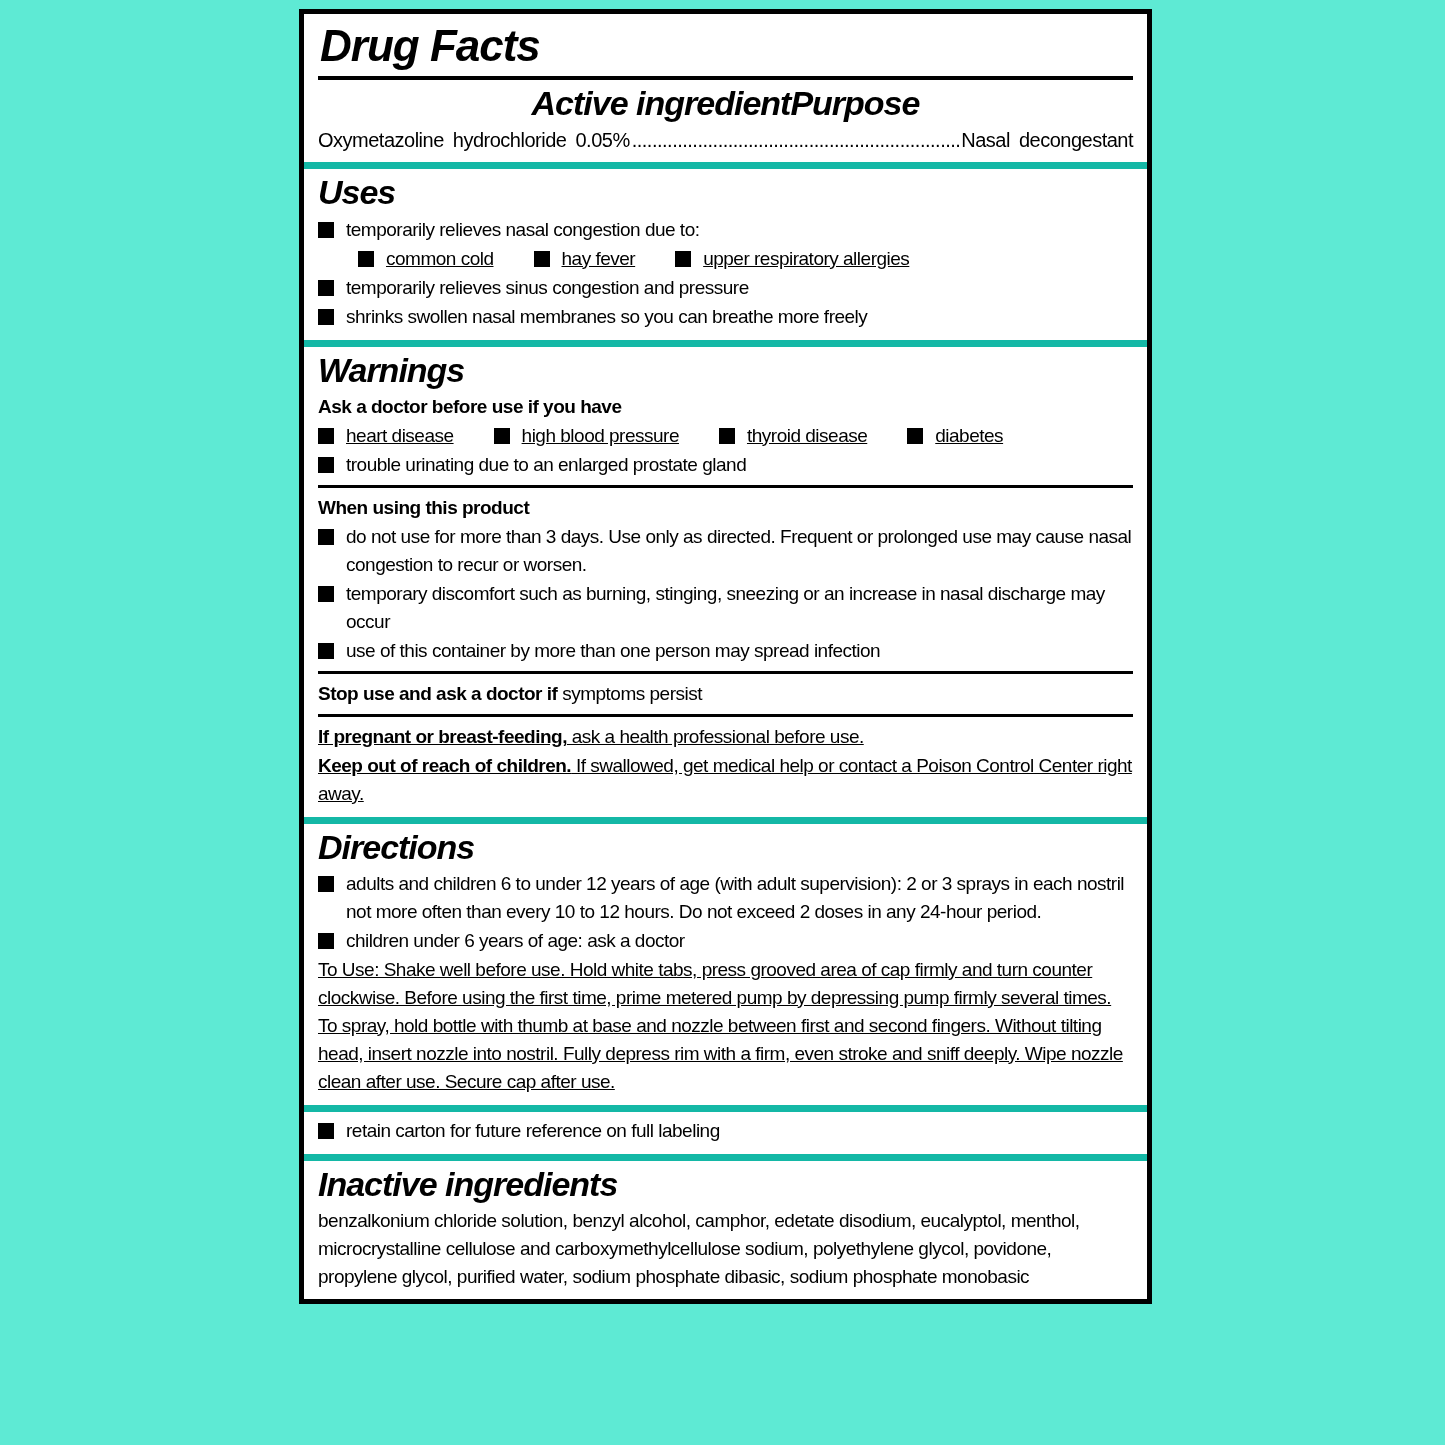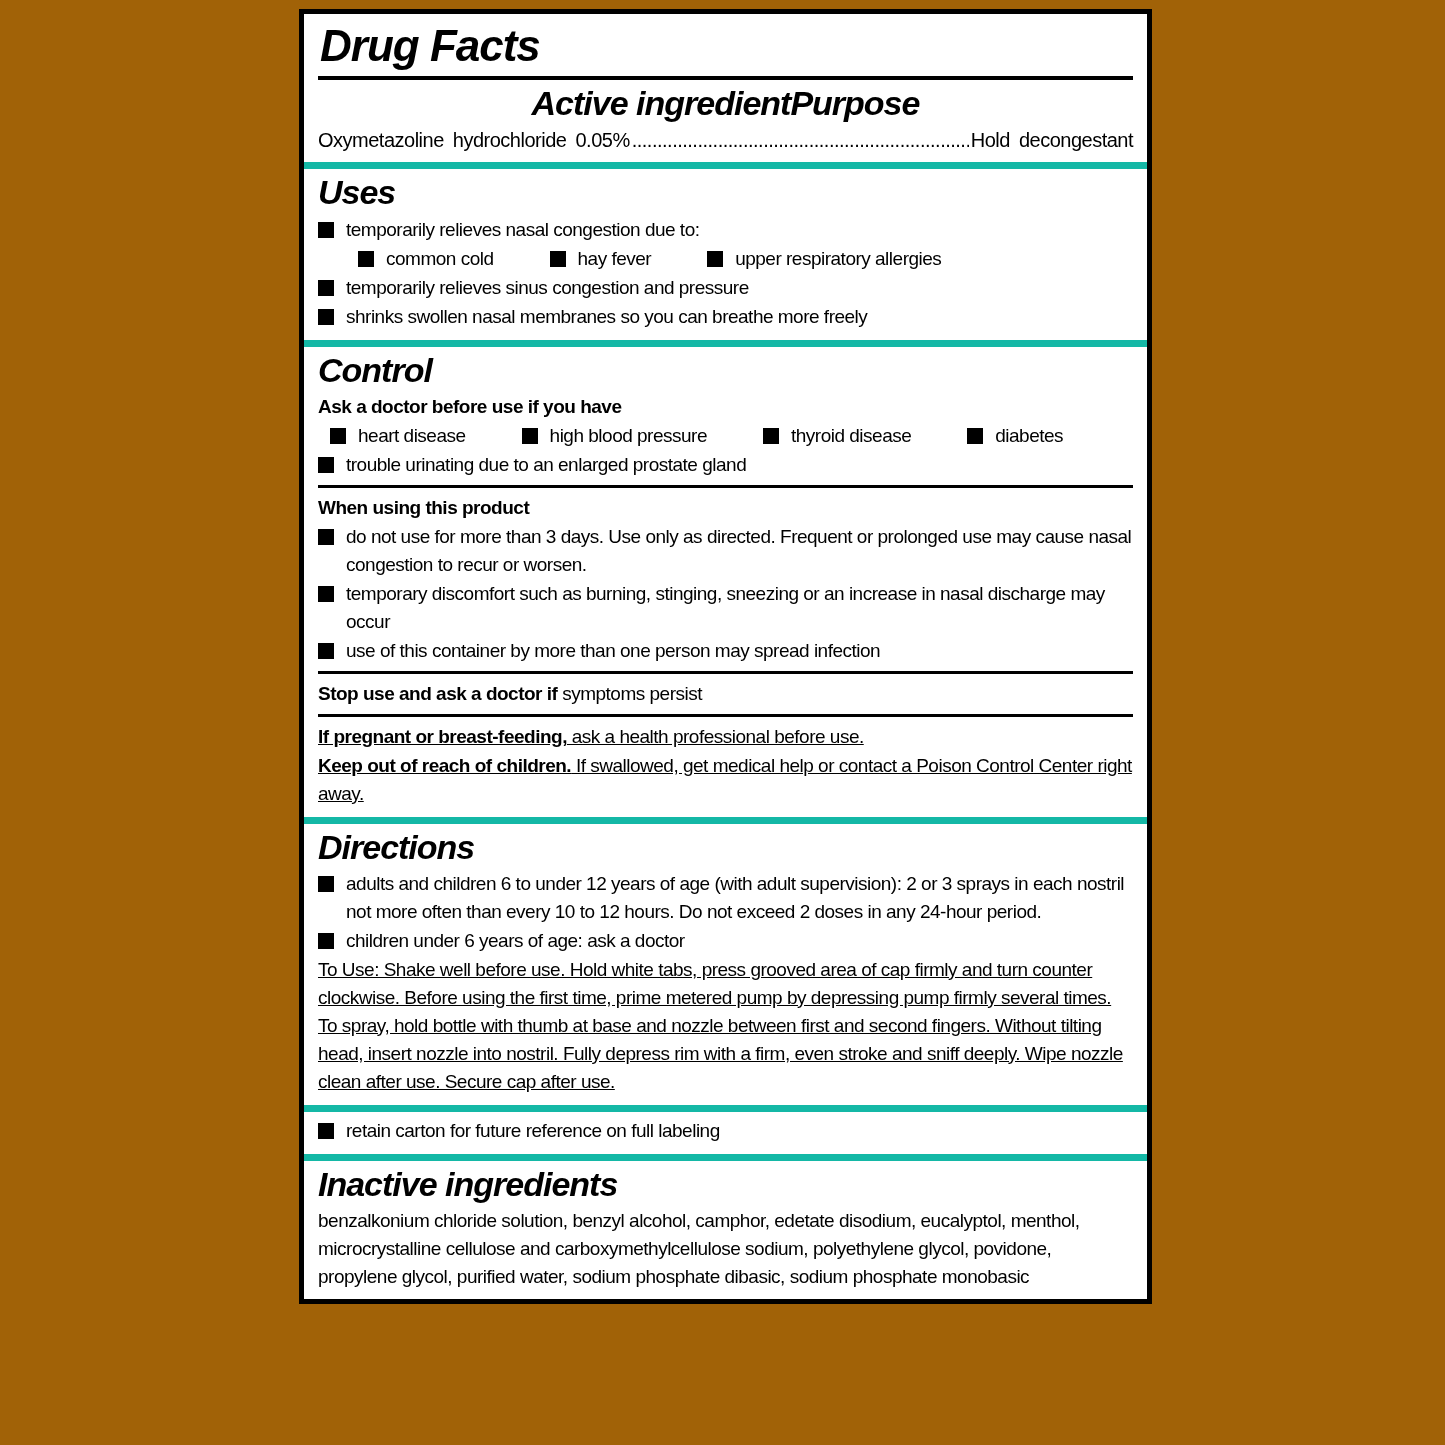--- a/index.html
+++ b/index.html
@@ -1,20 +1,20 @@
 <!DOCTYPE html>
 <html><head>
 <meta charset="utf-8">
 <style>
   html, body { margin: 0; padding: 0; background: #ffffff; }
   .page {
     position: relative;
     width: 1445px;
     height: 1445px;
-    background: #a16207;
+    background: #5eead4;
     font-family: "Liberation Sans", sans-serif;
     color: #000;
     overflow: hidden;
   }
   .label-box {
     position: absolute;
     left: 299px;
     top: 9px;
     width: 853px;
     box-sizing: border-box;
@@ -81,23 +81,24 @@
   .sq {
     width: 16px;
     height: 16px;
     background: #000;
     margin-top: 6px;
     display: inline-block;
     flex: 0 0 auto;
   }
   .inline-row {
     display: flex;
-    gap: 56px;
-    margin: 1px 12px;
+    gap: 40px;
+    margin: 1px 0;
     flex-wrap: wrap;
+    text-decoration: underline;
   }
   .inline-row.indent { margin-left: 40px; }
   .inline-item {
     display: flex;
     gap: 12px;
     align-items: flex-start;
   }
   .thin-rule { border: 0; border-top: 3px solid #000; margin: 6px 0; }
 
   .para { margin: 1px 0; text-decoration: underline; }
@@ -111,21 +112,21 @@
     <div class="section first">
       <div class="df-title">Drug Facts</div>
       <hr class="title-rule">
       <div class="ai-row">
         <span class="sec-heading">Active ingredient</span>
         <span class="sec-heading">Purpose</span>
       </div>
       <div class="leader-row">
         <span>Oxymetazoline hydrochloride 0.05%</span>
         <span class="leader">................................................................................................................</span>
-        <span>Hold decongestant</span>
+        <span>Nasal decongestant</span>
       </div>
     </div>
 
     <div class="section">
       <div class="sec-heading">Uses</div>
       <div class="bullet-row">
         <span class="sq"></span>
         <span class="bullet-text">temporarily relieves nasal congestion due to:</span>
       </div>
       <div class="inline-row indent">
@@ -146,21 +147,21 @@
         <span class="sq"></span>
         <span class="bullet-text">temporarily relieves sinus congestion and pressure</span>
       </div>
       <div class="bullet-row">
         <span class="sq"></span>
         <span class="bullet-text">shrinks swollen nasal membranes so you can breathe more freely</span>
       </div>
     </div>
 
     <div class="section">
-      <div class="sec-heading">Control</div>
+      <div class="sec-heading">Warnings</div>
       <div class="body-text bold">Ask a doctor before use if you have</div>
       <div class="inline-row">
         <span class="inline-item">
           <span class="sq"></span>
           <span class="bullet-text">heart disease</span>
         </span>
         <span class="inline-item">
           <span class="sq"></span>
           <span class="bullet-text">high blood pressure</span>
         </span>

